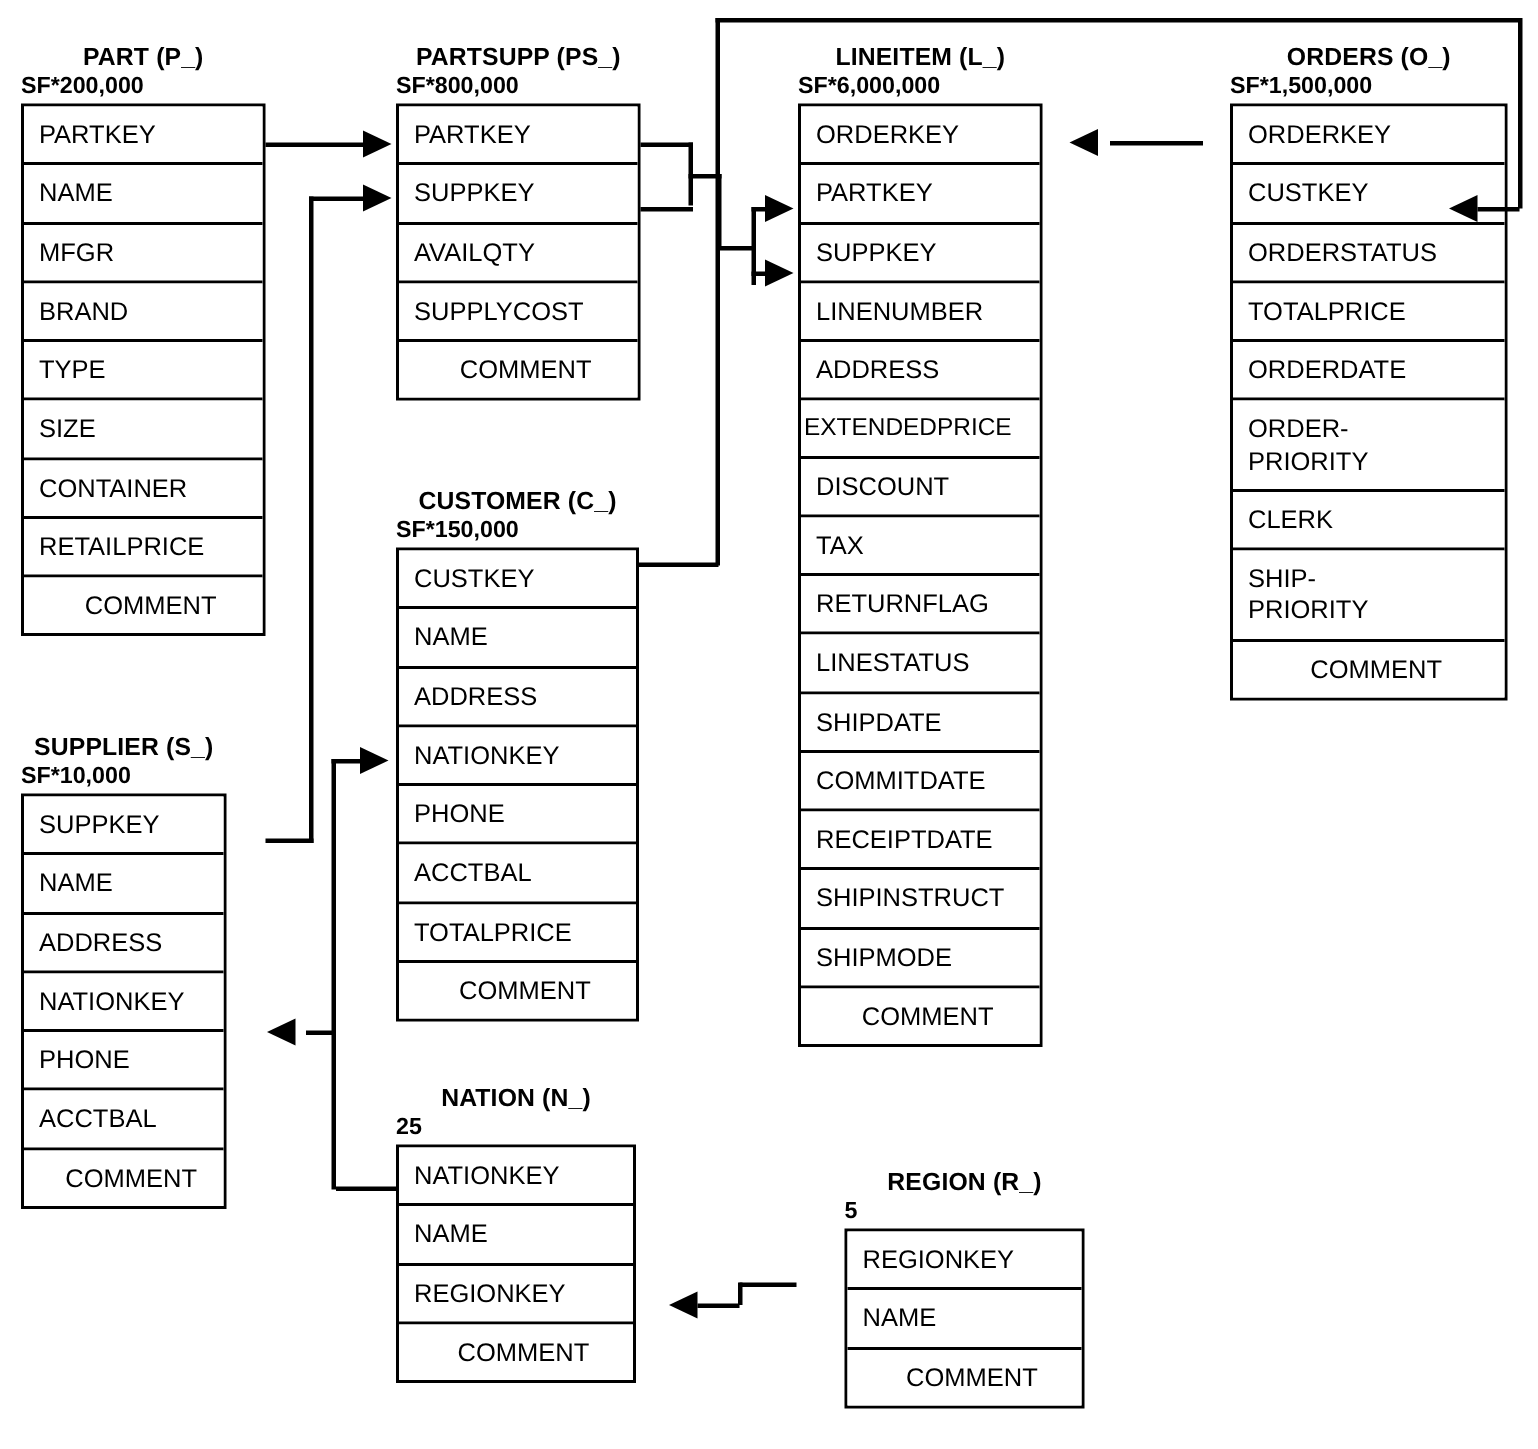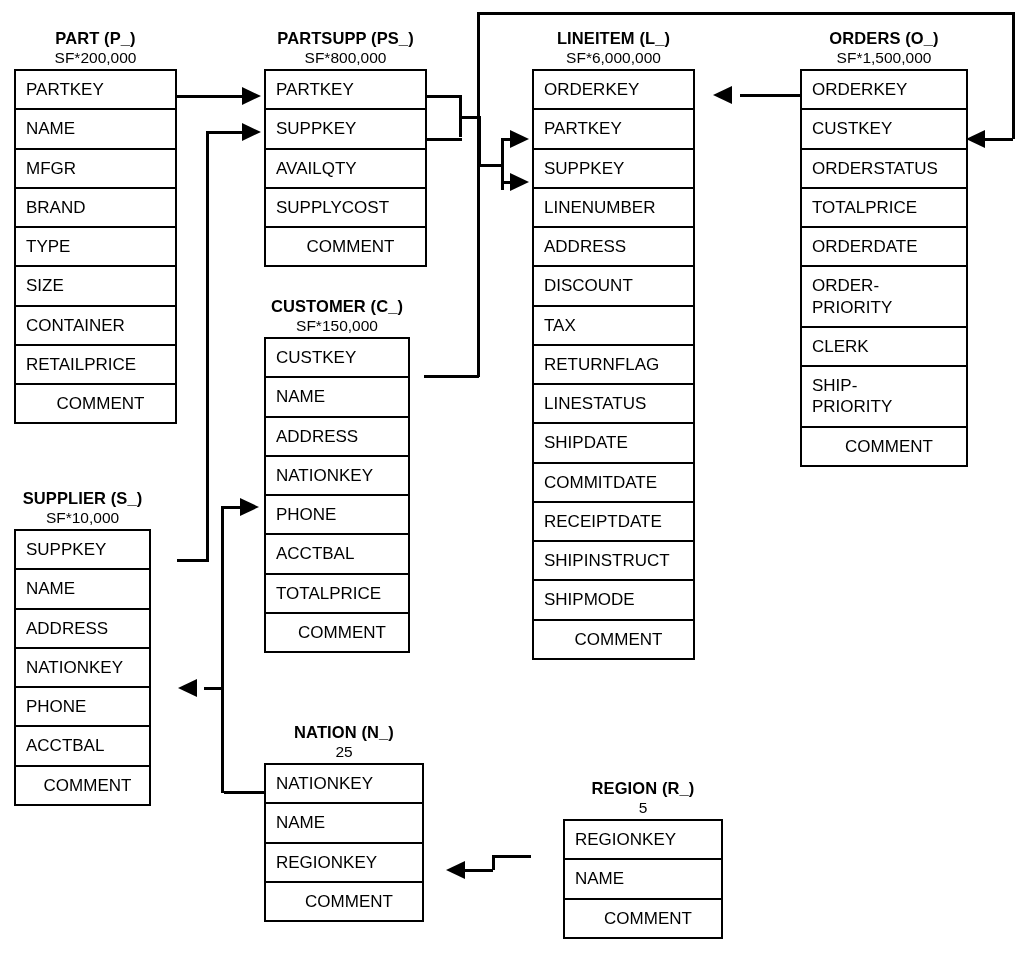--- a/index.html
+++ b/index.html
@@ -27,23 +27,23 @@
   .entity-title {
     font-size: 16.5px;
     font-weight: bold;
     text-align: center;
     line-height: 20px;
     white-space: nowrap;
     letter-spacing: 0.1px;
   }
   .entity-card {
     font-size: 15.5px;
-    text-align: center;
     line-height: 19px;
     white-space: nowrap;
+    font-weight: bold;
   }
   .fields {
     margin-top: 2px;
     border: 2.5px solid #000;
     background: #fff;
     box-sizing: border-box;
   }
   .field {
     box-sizing: border-box;
     border-bottom: 2.5px solid #000;
@@ -111,52 +111,53 @@
 
   <div class="entity" style="left:532px; top:28px; width:163px;">
     <div class="entity-title">LINEITEM (L_)</div>
     <div class="entity-card">SF*6,000,000</div>
     <div class="fields">
       <div class="field">ORDERKEY</div>
       <div class="field">PARTKEY</div>
       <div class="field">SUPPKEY</div>
       <div class="field">LINENUMBER</div>
       <div class="field">ADDRESS</div>
+      <div class="field" style="padding-left:2px;font-size:16.3px;">EXTENDEDPRICE</div>
       <div class="field">DISCOUNT</div>
       <div class="field">TAX</div>
       <div class="field">RETURNFLAG</div>
       <div class="field">LINESTATUS</div>
       <div class="field">SHIPDATE</div>
       <div class="field">COMMITDATE</div>
       <div class="field">RECEIPTDATE</div>
       <div class="field">SHIPINSTRUCT</div>
       <div class="field">SHIPMODE</div>
       <div class="field">COMMENT</div>
     </div>
   </div>
 
-  <div class="entity" style="left:800px; top:28px; width:168px;">
+  <div class="entity" style="left:820px; top:28px; width:185px;">
     <div class="entity-title">ORDERS (O_)</div>
     <div class="entity-card">SF*1,500,000</div>
     <div class="fields">
       <div class="field">ORDERKEY</div>
       <div class="field">CUSTKEY</div>
       <div class="field">ORDERSTATUS</div>
       <div class="field">TOTALPRICE</div>
       <div class="field">ORDERDATE</div>
       <div class="field">ORDER-
 PRIORITY</div>
       <div class="field">CLERK</div>
       <div class="field">SHIP-
 PRIORITY</div>
       <div class="field">COMMENT</div>
     </div>
   </div>
 
-  <div class="entity" style="left:264px; top:296px; width:146px;">
+  <div class="entity" style="left:264px; top:324px; width:162px;">
     <div class="entity-title">CUSTOMER (C_)</div>
     <div class="entity-card">SF*150,000</div>
     <div class="fields">
       <div class="field">CUSTKEY</div>
       <div class="field">NAME</div>
       <div class="field">ADDRESS</div>
       <div class="field">NATIONKEY</div>
       <div class="field">PHONE</div>
       <div class="field">ACCTBAL</div>
       <div class="field">TOTALPRICE</div>

